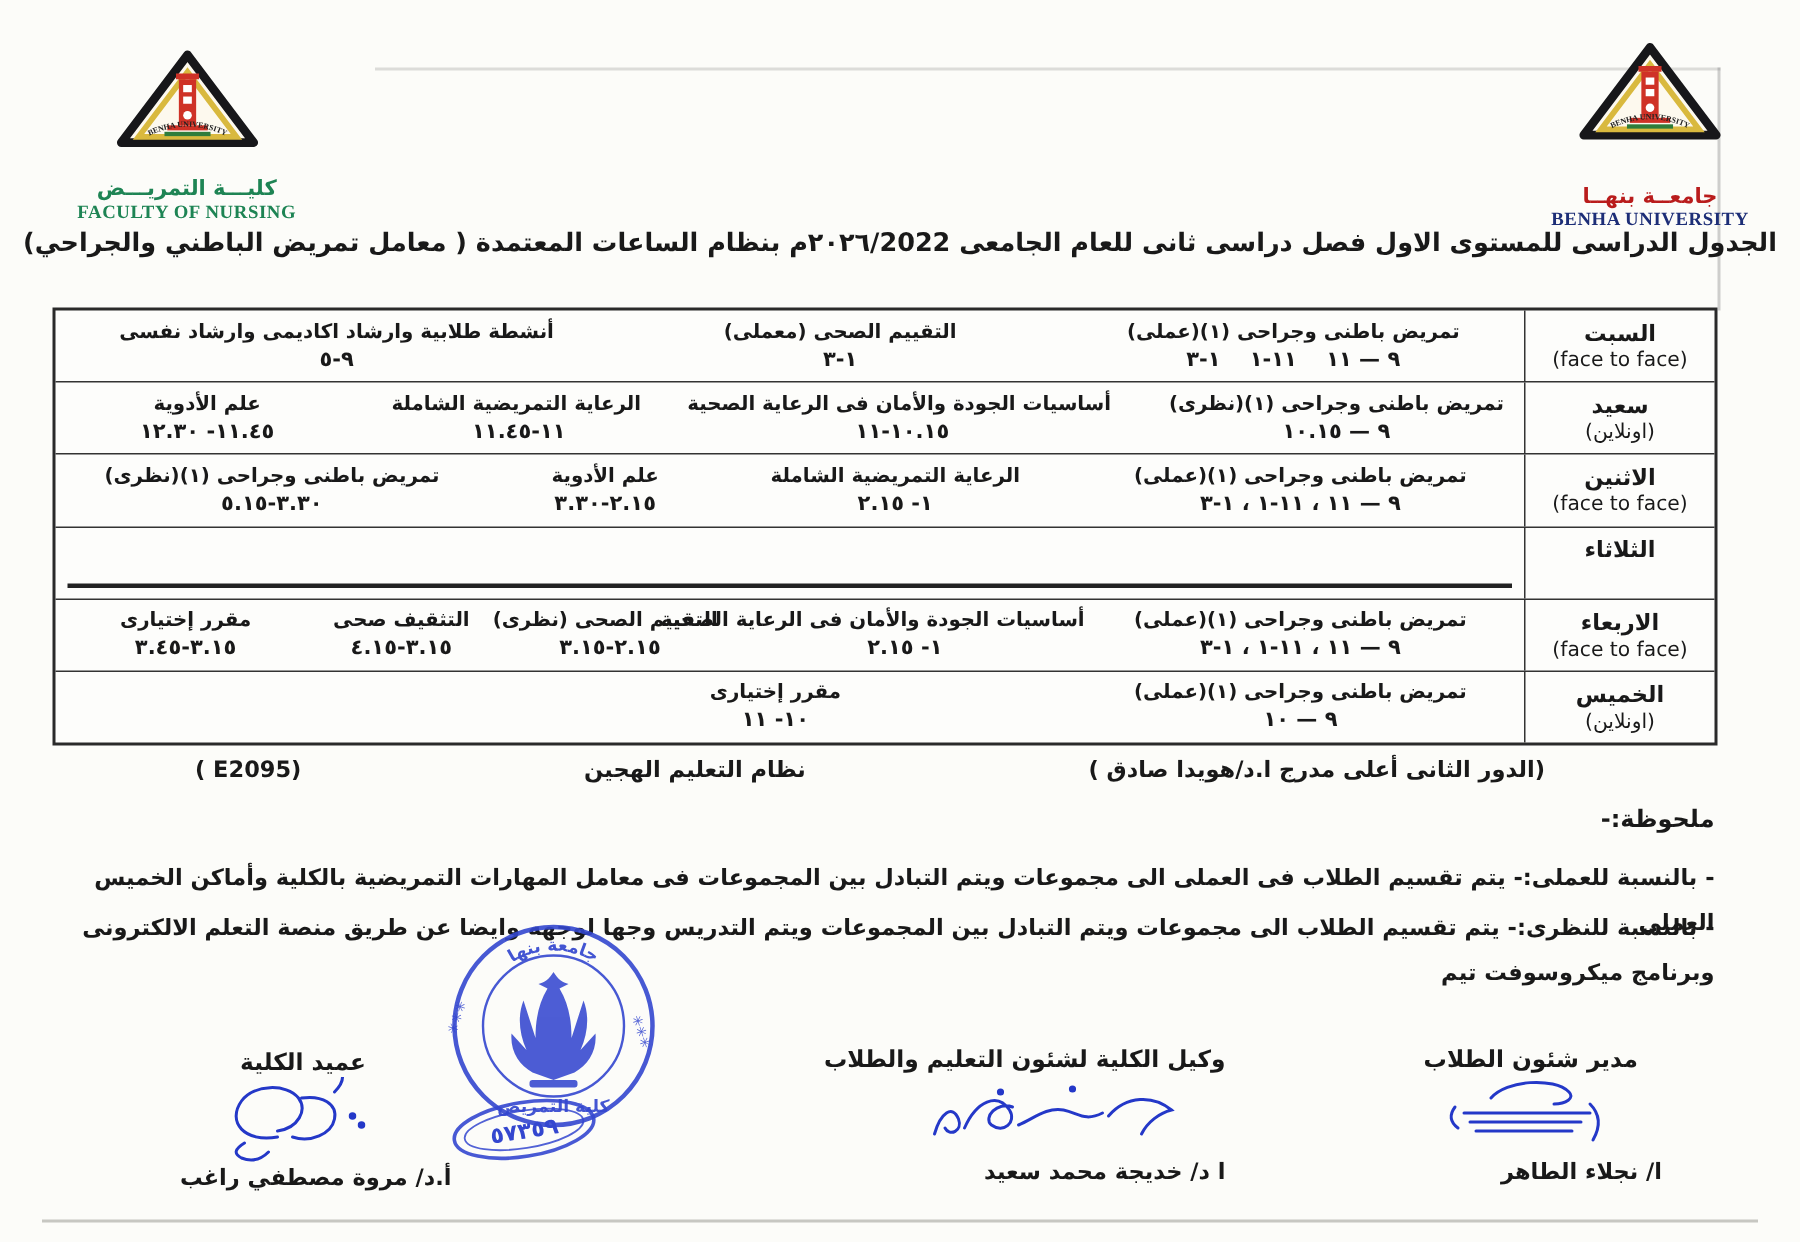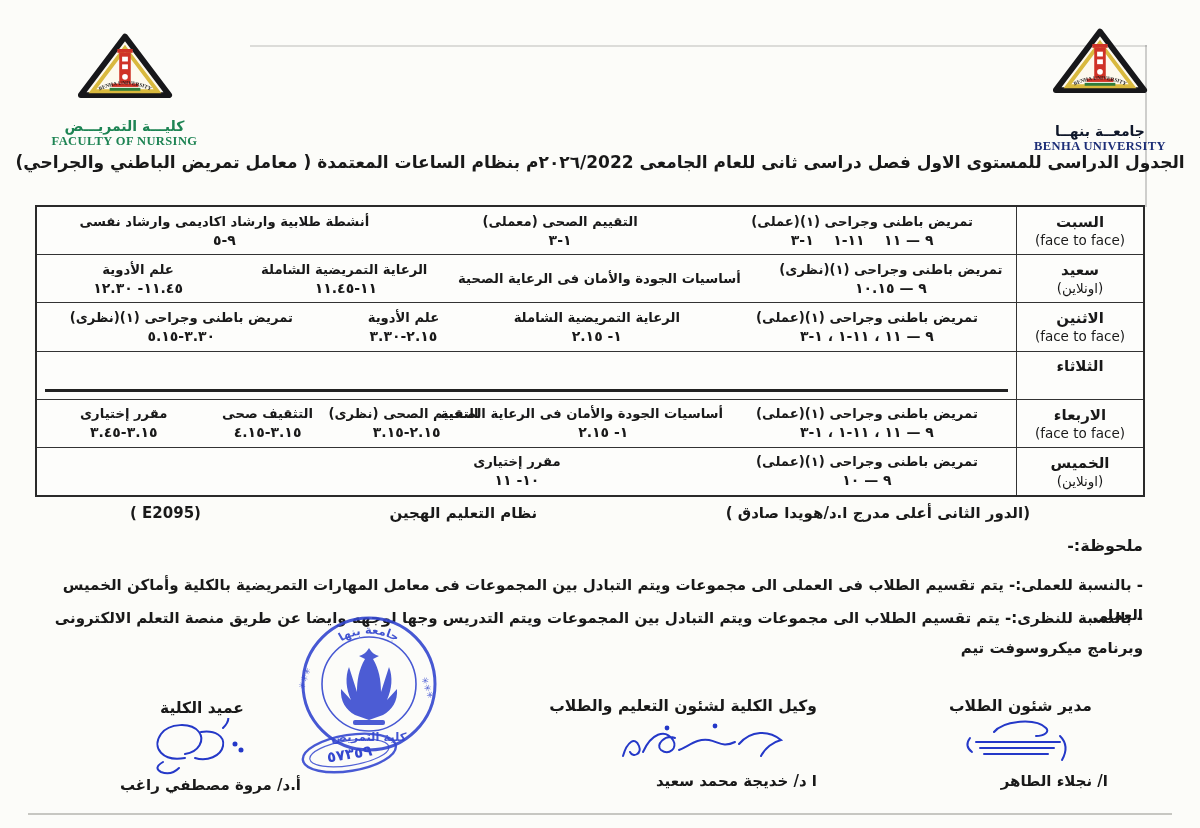--- a/index.html
+++ b/index.html
@@ -11,21 +11,21 @@
   .scan-h{position:absolute;top:45px;right:53px;left:250px;height:1.5px;background:#888;opacity:.28;}
   .scan-bottom{position:absolute;bottom:13px;left:28px;right:28px;height:2px;background:#b9b9b4;opacity:.8;}
 
   
   .logo-block{position:absolute;text-align:center;}
   #logo-left{top:33px;left:22px;width:205px;}
   #logo-right{top:28px;left:1030px;width:140px;}
   .logo-ar{font-weight:700;font-size:14px;margin-top:1px;}
   .logo-en{font-family:"Liberation Serif",serif;font-weight:700;font-size:12.5px;letter-spacing:.4px;}
   #logo-left .logo-ar,#logo-left .logo-en{color:#1e8454;}
-  #logo-right .logo-ar{color:#0f172a;margin-top:11px;}
+  #logo-right .logo-ar{color:#b91c1c;margin-top:11px;}
   #logo-right .logo-en{color:#1d2e77;}
 
   
   .doc-title{position:absolute;top:152px;left:0;right:0;text-align:center;font-size:17px;font-weight:700;white-space:nowrap;direction:rtl;}
   .num-ltr{direction:ltr;unicode-bidi:bidi-override;}
 
   
   .sched{position:absolute;top:205px;left:35px;width:1110px;height:292px;border:2px solid #2a2a2a;box-sizing:border-box;display:flex;flex-direction:column;background:#fdfdfb;}
   .t-row{flex:1;display:flex;direction:rtl;border-top:1.6px solid #333;min-height:0;}
   .t-row:first-child{border-top:none;}
@@ -155,20 +155,21 @@
           <div class="day-name">سعيد</div>
           <div class="day-mode" dir="auto">(اونلاين)</div>
         </div>
         <div class="content-cell">
           <div class="course">
             <div class="c-name">تمريض باطنى وجراحى (١)(نظرى)</div>
             <div class="c-time">١٠.١٥ — ٩</div>
           </div>
           <div class="course">
             <div class="c-name">أساسيات الجودة والأمان فى الرعاية الصحية</div>
+            <div class="c-time">١١-١٠.١٥</div>
           </div>
           <div class="course">
             <div class="c-name">الرعاية التمريضية الشاملة</div>
             <div class="c-time">١١.٤٥-١١</div>
           </div>
           <div class="course">
             <div class="c-name">علم الأدوية</div>
             <div class="c-time">١٢.٣٠ -١١.٤٥</div>
           </div>
         </div>

